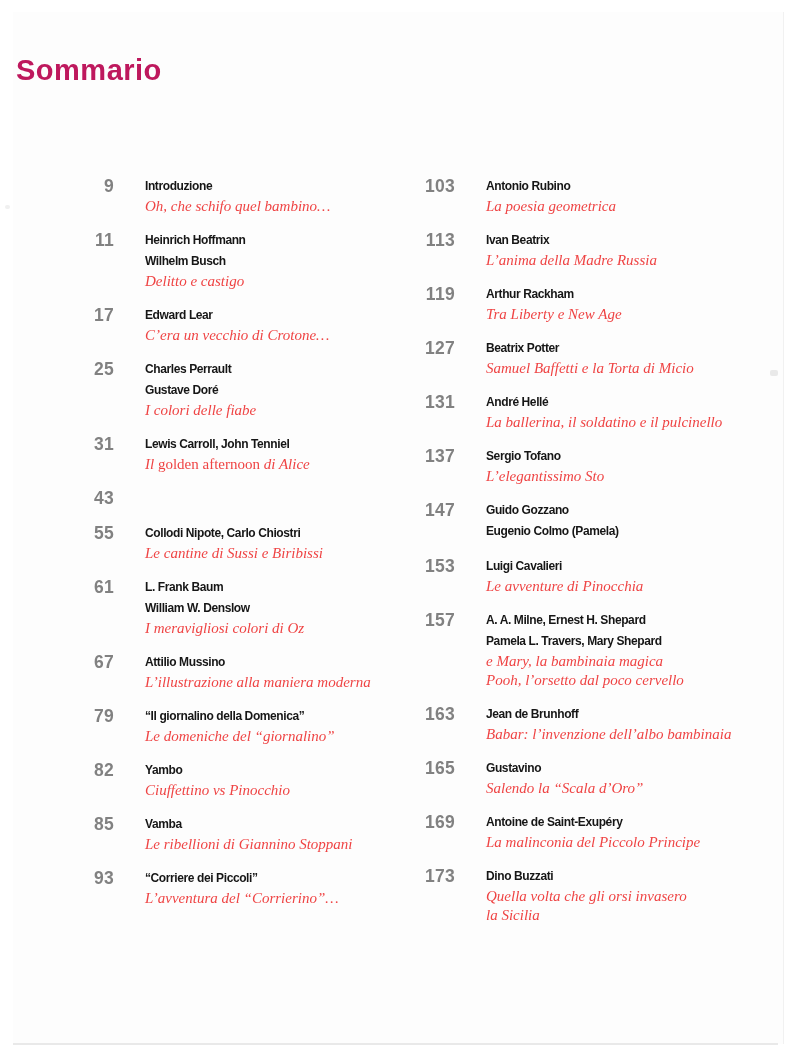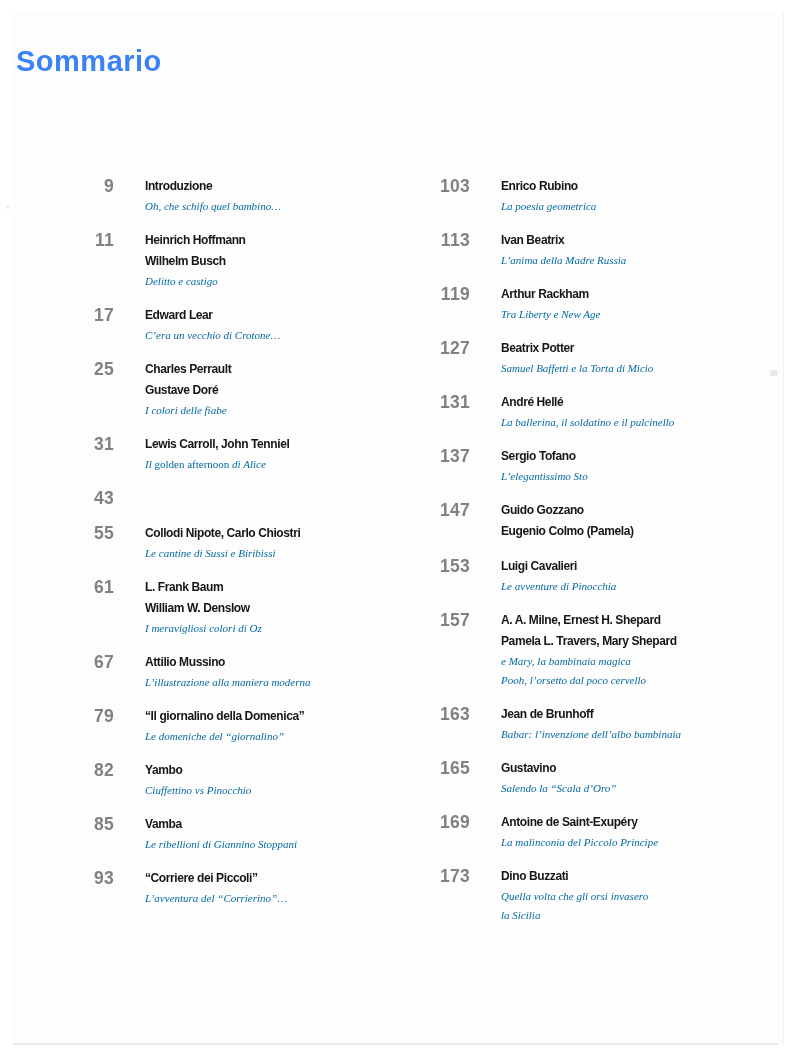--- a/index.html
+++ b/index.html
@@ -43,33 +43,33 @@
     position: absolute;
     background: #d9d9d9;
     border-radius: 2px;
   }
   .artifact.a1 { left: 770px; top: 370px; width: 8px; height: 6px; opacity: .55; }
   .artifact.a2 { left: 5px;  top: 205px; width: 5px; height: 4px; opacity: .4; }
 
   .page-title {
     position: absolute;
     left: 16px;
-    top: 26px;
+    top: 35px;
     font-size: 29px;
     font-weight: bold;
     letter-spacing: 0.5px;
-    color: #3b82f6;
+    color: #be185d;
   }
 
   .toc-column {
     position: absolute;
     top: 176px;
   }
   .toc-column.left  { left: 66px;  width: 352px; }
-  .toc-column.right { left: 422px; width: 372px; }
+  .toc-column.right { left: 407px; width: 372px; }
 
   .entry {
     display: grid;
     grid-template-columns: 48px 1fr;
     column-gap: 31px;
     margin-bottom: 14px;
   }
   .entry-number {
     text-align: right;
     font-weight: bold;
@@ -82,23 +82,23 @@
     font-weight: bold;
     font-size: 12px;
     line-height: 21px;
     letter-spacing: -0.4px;
     color: #161616;
     white-space: nowrap;
   }
   .sub-line {
     font-family: "Liberation Serif", serif;
     font-style: italic;
-    font-size: 11px;
+    font-size: 15px;
     line-height: 19px;
-    color: #0369a1;
+    color: #ef4444;
     white-space: nowrap;
   }
   .sub-line .roman {
     font-style: normal;
     margin-top: 16px;
   }
 </style>
 </head>
 <body>
 
@@ -199,21 +199,21 @@
       <div class="entry-text">
         <div class="title-line">“Corriere dei Piccoli”</div>
         <div class="sub-line"><span>L’avventura del “Corrierino”…</span></div>
       </div>
     </div>
   </div>
 <div class="toc-column right">
     <div class="entry">
       <div class="entry-number">103</div>
       <div class="entry-text">
-        <div class="title-line">Enrico Rubino</div>
+        <div class="title-line">Antonio Rubino</div>
         <div class="sub-line"><span>La poesia geometrica</span></div>
       </div>
     </div>
     <div class="entry">
       <div class="entry-number">113</div>
       <div class="entry-text">
         <div class="title-line">Ivan Beatrix</div>
         <div class="sub-line"><span>L’anima della Madre Russia</span></div>
       </div>
     </div>

